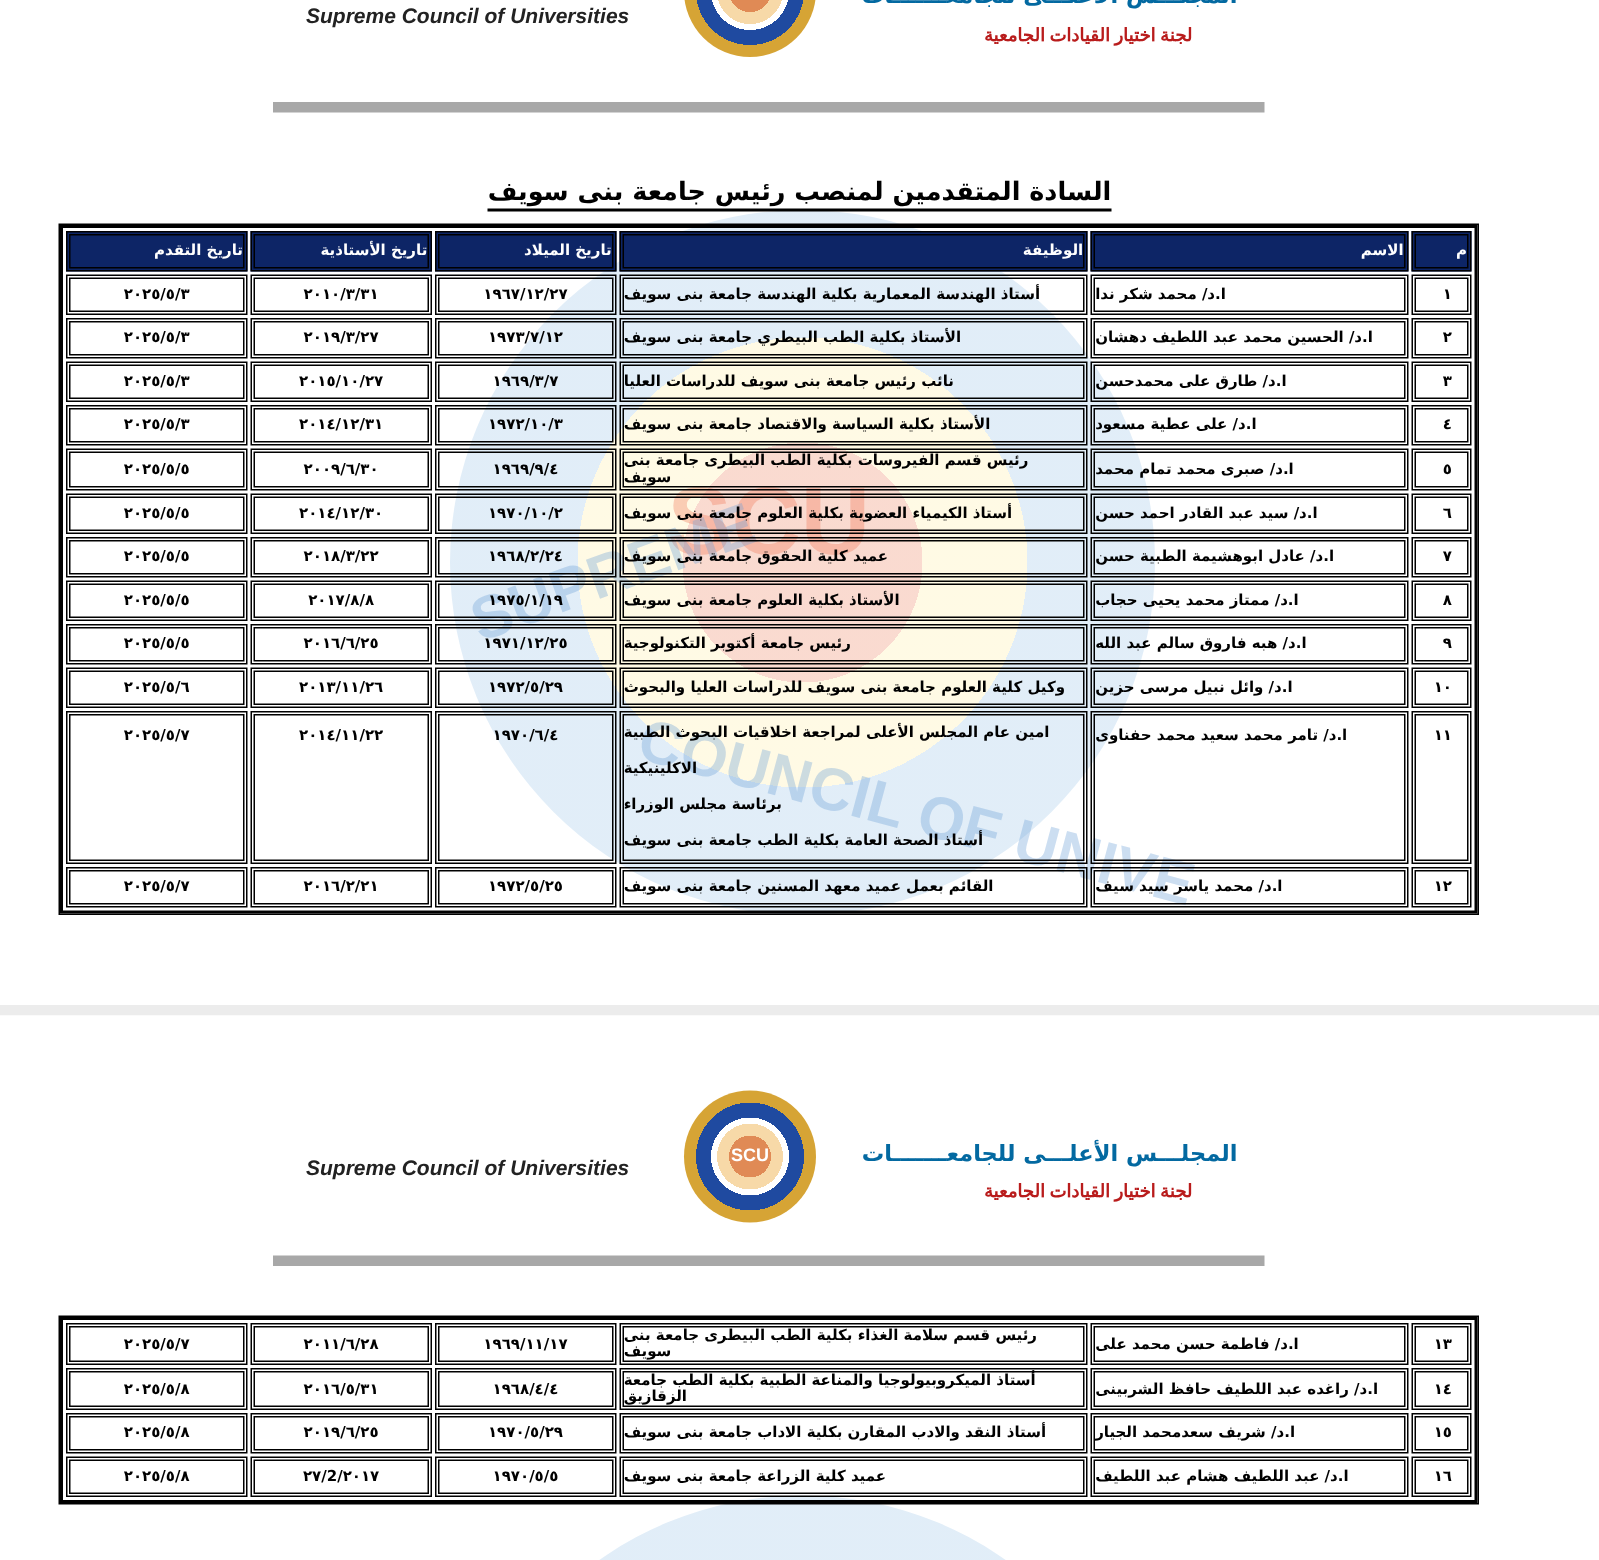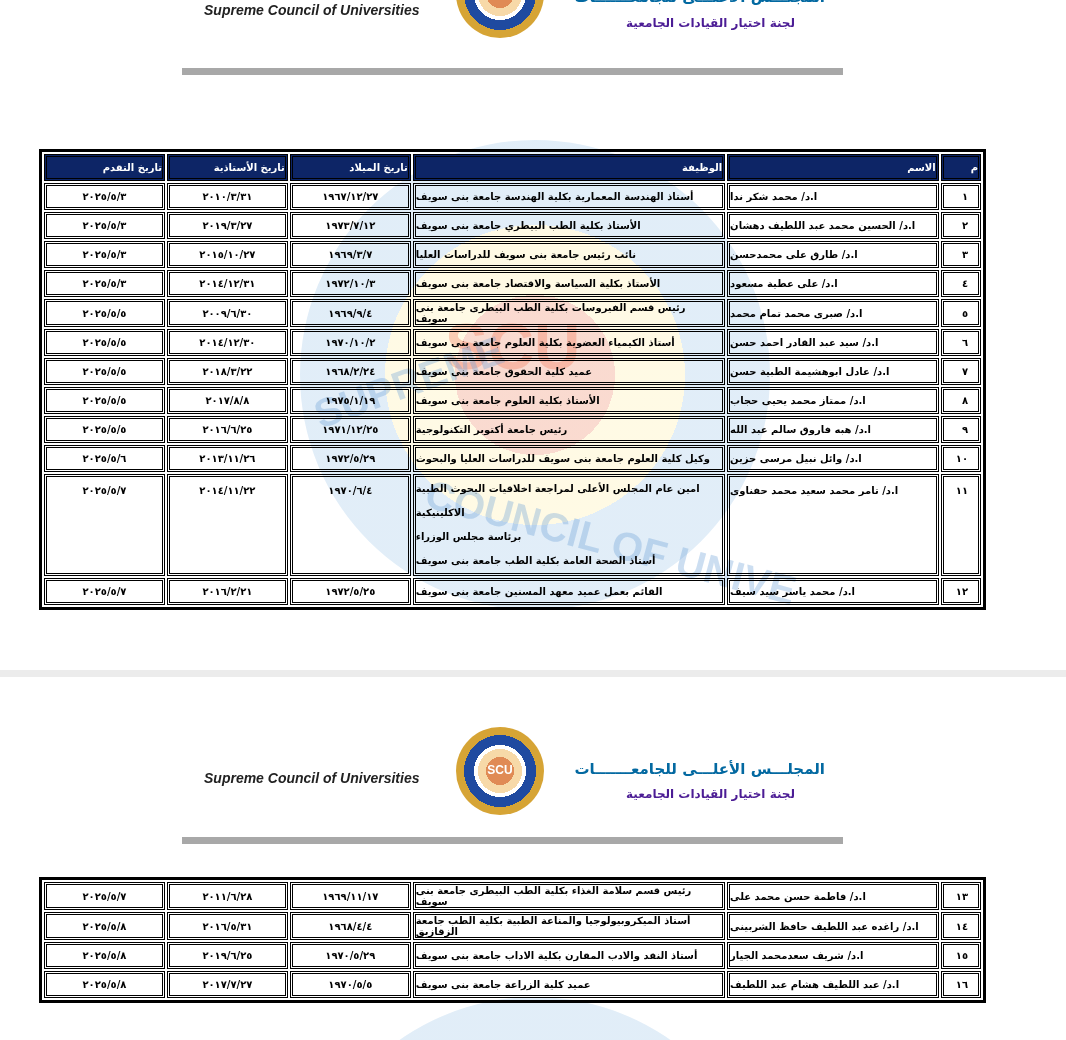--- a/index.html
+++ b/index.html
@@ -15,21 +15,21 @@
   .watermark { position: absolute; border-radius: 50%; pointer-events: none; }
   .wm1 { left: 300px; top: 140px; width: 470px; height: 470px;
          background: radial-gradient(circle at 50% 50%, rgba(240,150,120,0.35) 0 80px, rgba(255,235,150,0.25) 80px 150px, rgba(170,205,235,0.35) 150px 235px, transparent 236px); }
   .wm-text { position: absolute; font-family: "Liberation Sans", sans-serif; font-weight: bold; color: rgba(110,160,215,0.35); font-size: 40px; transform: rotate(-20deg); }
   .wm-scu { position: absolute; left: 445px; top: 310px; font-family: "Liberation Sans", sans-serif; font-weight: bold; font-size: 64px; color: rgba(240,120,90,0.35); }
 
   
   .lh { position: absolute; left: 180px; width: 665px; height: 80px; }
   .lh .en { position: absolute; left: 24px; font-family: "Liberation Sans", sans-serif; font-style: italic; font-weight: bold; font-size: 14px; color: #222; }
   .lh .ar1 { position: absolute; right: 20px; font-weight: bold; font-size: 15px; color: #0369a1; direction: rtl; }
-  .lh .ar2 { position: absolute; right: 50px; font-weight: bold; font-size: 12px; color: #4c1d95; direction: rtl; }
+  .lh .ar2 { position: absolute; right: 50px; font-weight: bold; font-size: 12px; color: #b91c1c; direction: rtl; font-family: Liberation Serif, serif; }
   .logo { position: absolute; left: 276px; width: 88px; height: 88px; border-radius: 50%;
           background: radial-gradient(circle, #e08a55 0 14px, #f7d9a8 14px 22px, #ffffff 22px 26px, #1f4aa0 26px 36px, #d6a435 36px 44px); }
   .logo span { position: absolute; left: 0; right: 0; top: 36px; text-align: center; font-family: "Liberation Sans", sans-serif; font-size: 12px; font-weight: bold; color: #fff; }
   .lh-bar { position: absolute; left: 182px; width: 661px; height: 7px; background: #a8a8a8; }
 
   .title { position: absolute; left: 0; width: 1066px; top: 118px; text-align: center; direction: rtl; }
   .title span { font-weight: bold; font-size: 17px; border-bottom: 2px solid #000; padding-bottom: 1px; }
 
   
   table.grid { position: absolute; left: 40px; width: 945px; border-collapse: separate; border-spacing: 2px; border: 2px double #000; outline: 1px solid #000; direction: rtl; background: transparent; }
@@ -53,20 +53,21 @@
   <div class="wm-text" style="left:420px;top:520px;transform:rotate(15deg);">COUNCIL OF UNIVE</div>
 
   <div class="lh" style="top:-12px;">
     <div class="en" style="top:14px;">Supreme Council of Universities</div>
     <div class="logo" style="top:-38px;"></div>
     <div class="ar1" style="top:0px;">المجلـــس الأعلـــى للجامعـــــــات</div>
     <div class="ar2" style="top:28px;">لجنة اختيار القيادات الجامعية</div>
   </div>
   <div class="lh-bar" style="top:68px;"></div>
 
+  <div class="title"><span>السادة المتقدمين لمنصب رئيس جامعة بنى سويف</span></div>
 
   <table class="grid t1">
     <thead>
       <tr>
         <th style="width:40px">م</th>
         <th style="width:210px">الاسم</th>
         <th style="width:310px">الوظيفة</th>
         <th style="width:120px">تاريخ الميلاد</th>
         <th style="width:120px">تاريخ الأستاذية</th>
         <th style="width:120px">تاريخ التقدم</th>
@@ -216,18 +217,18 @@
         <td class="job">أستاذ النقد والادب المقارن بكلية الاداب جامعة بنى سويف</td>
         <td class="date">١٩٧٠/٥/٢٩</td>
         <td class="date">٢٠١٩/٦/٢٥</td>
         <td class="date">٢٠٢٥/٥/٨</td>
       </tr>
       <tr>
         <td class="num">١٦</td>
         <td class="name">ا.د/ عبد اللطيف هشام عبد اللطيف</td>
         <td class="job">عميد كلية الزراعة جامعة بنى سويف</td>
         <td class="date">١٩٧٠/٥/٥</td>
-        <td class="date">٢٠١٧/٧/٢٧</td>
+        <td class="date">٢٠١٧/2/٢٧</td>
         <td class="date">٢٠٢٥/٥/٨</td>
       </tr>
     </tbody>
   </table>
 </div>
 
 </body></html>

